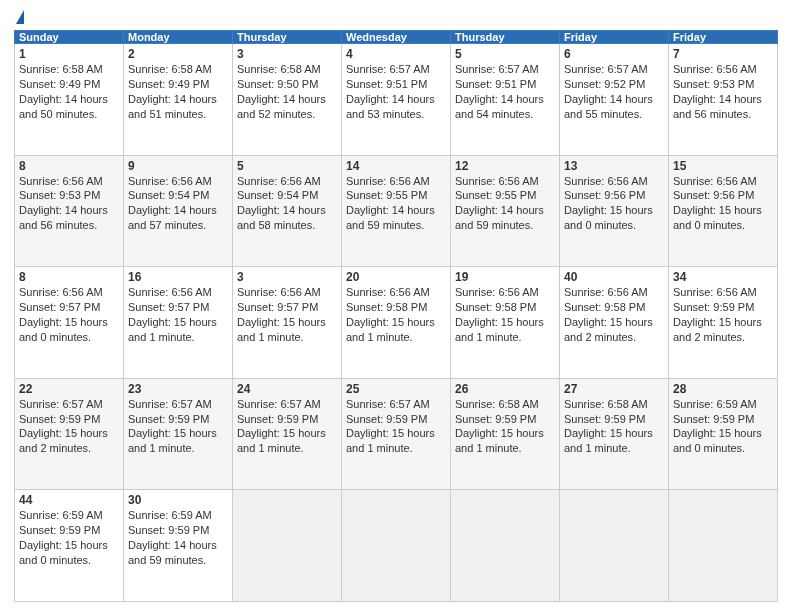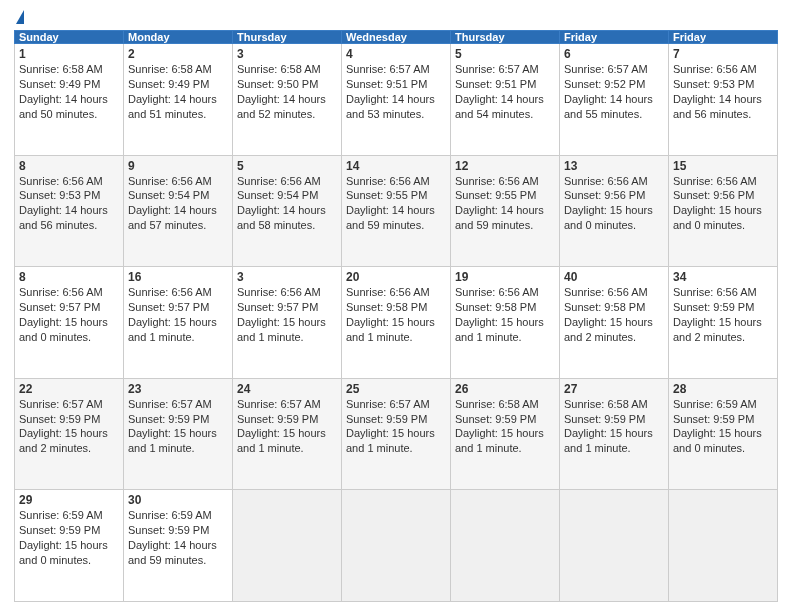--- a/index.html
+++ b/index.html
@@ -196,21 +196,21 @@
           <td><span class="day-num">25</span>
 <span class="day-info">Sunrise: 6:57 AM<br>Sunset: 9:59 PM<br>Daylight: 15 hours and 1 minute.</span></td>
           <td><span class="day-num">26</span>
 <span class="day-info">Sunrise: 6:58 AM<br>Sunset: 9:59 PM<br>Daylight: 15 hours and 1 minute.</span></td>
           <td><span class="day-num">27</span>
 <span class="day-info">Sunrise: 6:58 AM<br>Sunset: 9:59 PM<br>Daylight: 15 hours and 1 minute.</span></td>
           <td><span class="day-num">28</span>
 <span class="day-info">Sunrise: 6:59 AM<br>Sunset: 9:59 PM<br>Daylight: 15 hours and 0 minutes.</span></td>
         </tr>
         <tr>
-          <td><span class="day-num">29</span>
+          <td><span class="day-num">44</span>
 <span class="day-info">Sunrise: 6:59 AM<br>Sunset: 9:59 PM<br>Daylight: 15 hours and 0 minutes.</span></td>
           <td><span class="day-num">30</span>
 <span class="day-info">Sunrise: 6:59 AM<br>Sunset: 9:59 PM<br>Daylight: 14 hours and 59 minutes.</span></td>
           <td class="empty-cell"></td>
           <td class="empty-cell"></td>
           <td class="empty-cell"></td>
           <td class="empty-cell"></td>
           <td class="empty-cell"></td>
         </tr>
       </tbody>

